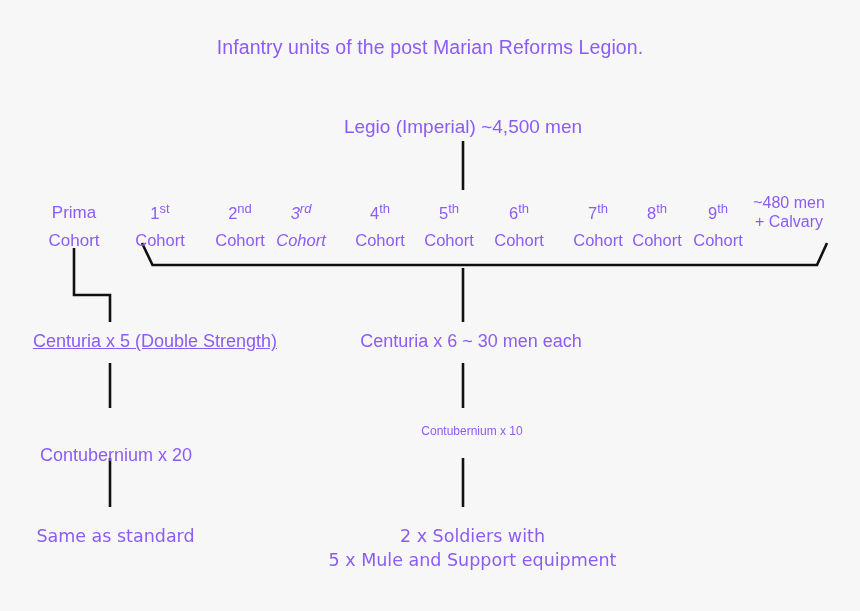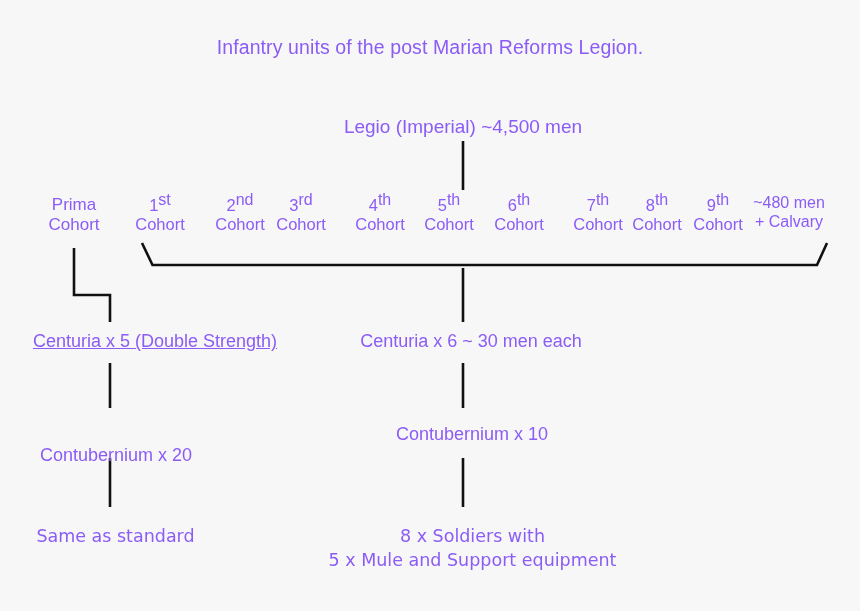--- a/index.html
+++ b/index.html
@@ -48,53 +48,54 @@
     top: 116px;
     font-size: 19px;
   }
 
   
   .cohort {
     font-size: 16.5px;
     top: 196px;
   }
   .cohort .ord {
-    font-size: 16px;
+    font-size: 13px;
     vertical-align: super;
     line-height: 0;
   }
   .cohort .ln {
     display: block;
+    margin-top: 8px;
   }
   #cohort-prima {
     left: 74px;
     font-size: 17px;
     top: 195px;
   }
   #cohort-1 { left: 160px; }
   #cohort-2 { left: 240px; }
-  #cohort-3 { left: 301px; }
+  #cohort-3 { left: 301px; font-style: italic; }
   #cohort-4 { left: 380px; }
   #cohort-5 { left: 449px; }
   #cohort-6 { left: 519px; }
   #cohort-7 { left: 598px; }
   #cohort-8 { left: 657px; }
   #cohort-9 { left: 718px; }
   #cohort-note {
     left: 789px;
     top: 194px;
     font-size: 16px;
   }
   #cohort-note .ln { display: block; }
 
   
   #centuria-left  { left: 155px; top: 331px; font-size: 18px; text-decoration: underline; }
   #centuria-right { left: 471px; top: 331px; font-size: 18px; }
   #contub-left    { left: 116px; top: 424px; font-size: 18px; margin-top: 21px; }
-  #contub-right   { left: 472px; top: 424px; font-size: 18px; }
+  #contub-right   { left: 472px; top: 424px; font-size: 12px; }
 
   #detail-left {
     left: 110px;
     top: 525px;
     font-size: 17.5px;
     font-family: "DejaVu Sans", sans-serif;
     line-height: 1.35;
   }
   #detail-right {
     left: 467px;
@@ -192,15 +193,15 @@
 
 <div class="node center" id="detail-left">
   <span class="ln">Same as standard</span>
 </div>
 
 <div class="node center" id="centuria-right">Centuria x 6 ~ 30 men each</div>
 
 <div class="node center" id="contub-right">Contubernium x 10</div>
 
 <div class="node center" id="detail-right">
-  <span class="ln">8 x Soldiers  with</span>
+  <span class="ln">2 x Soldiers  with</span>
   <span class="ln">5 x Mule and Support equipment</span>
 </div>
 
 </body></html>

